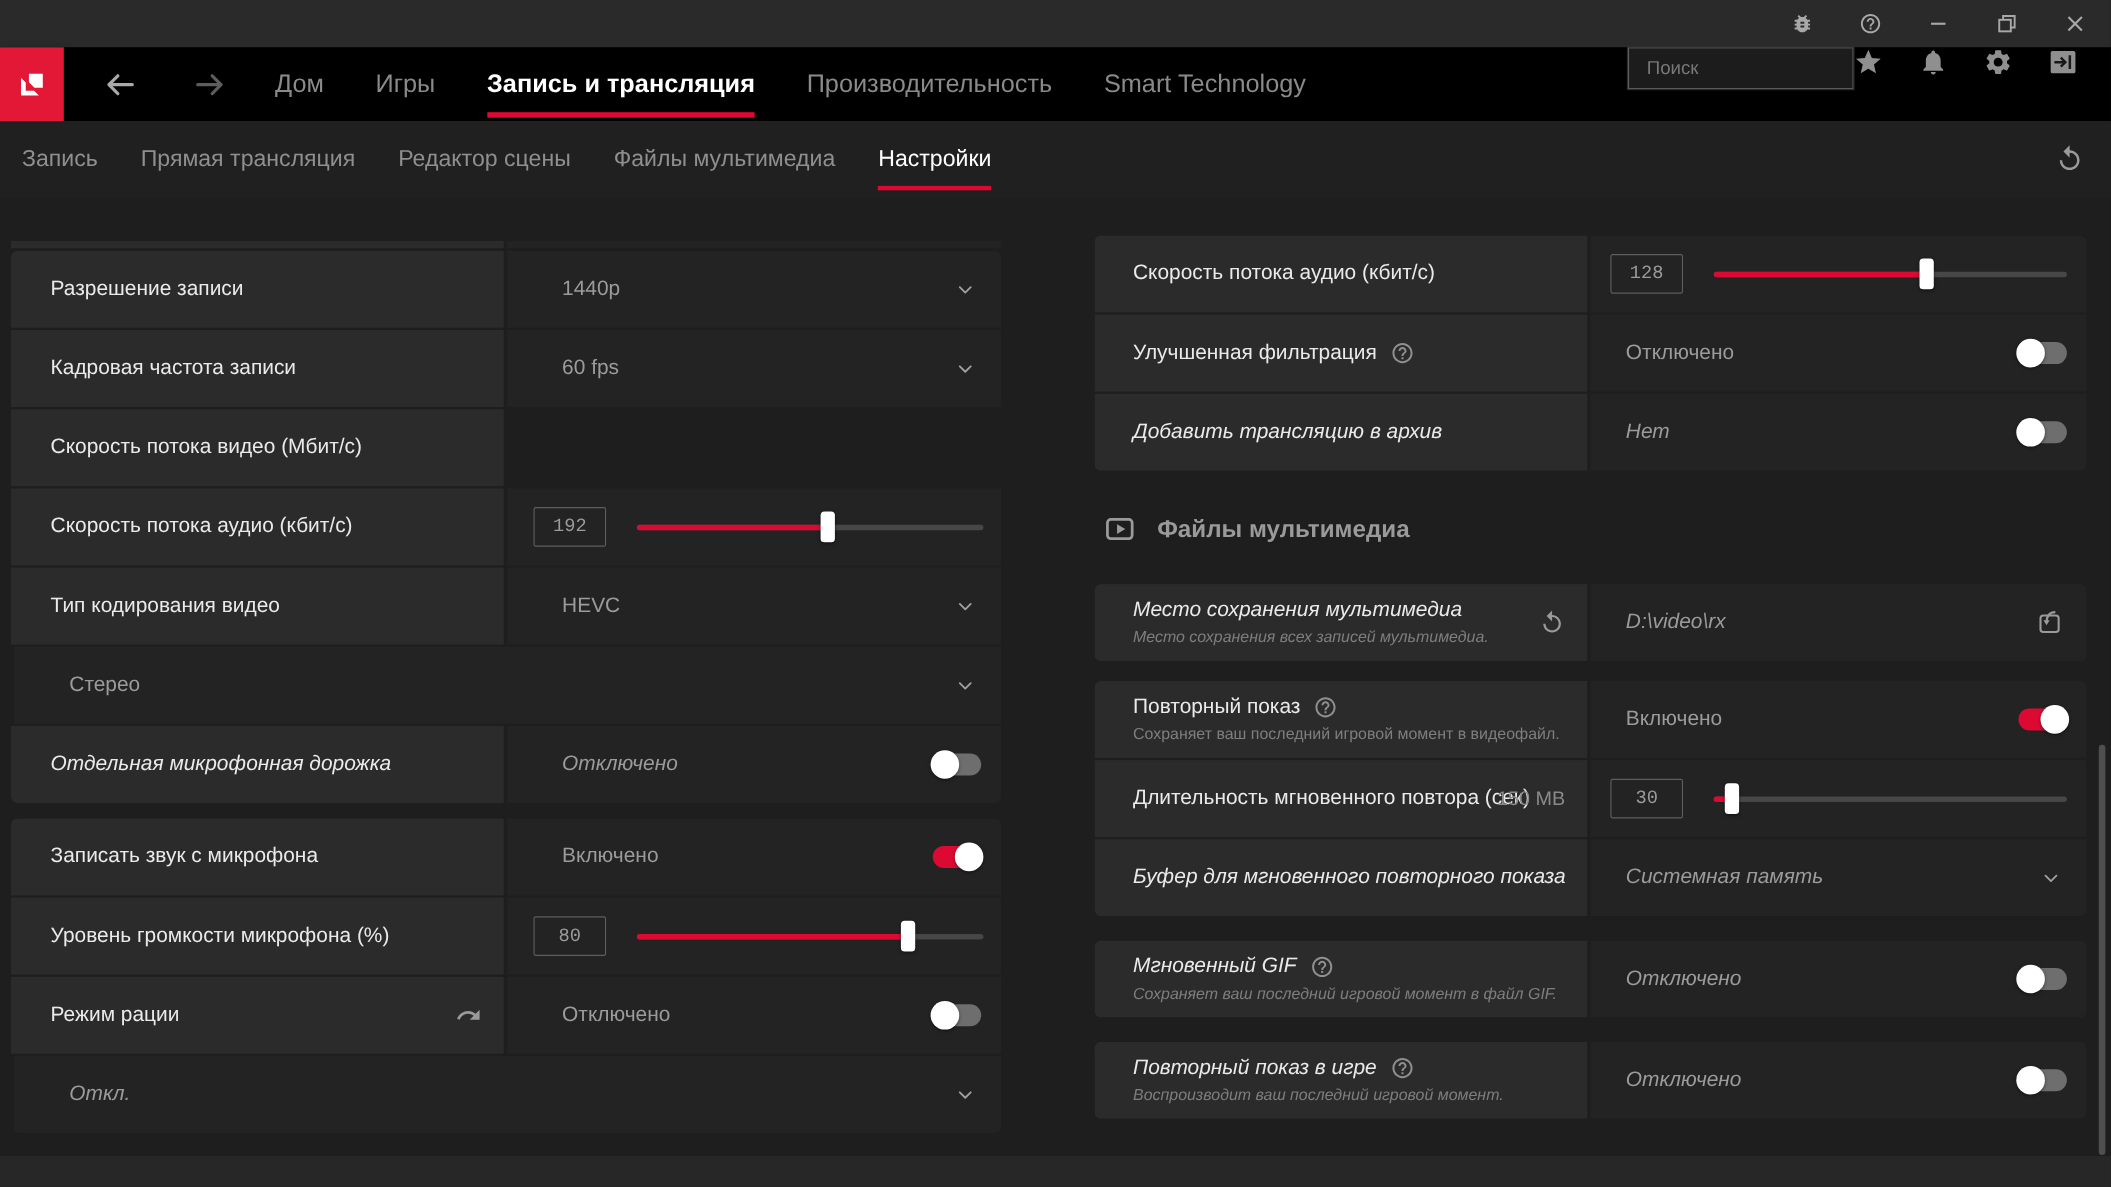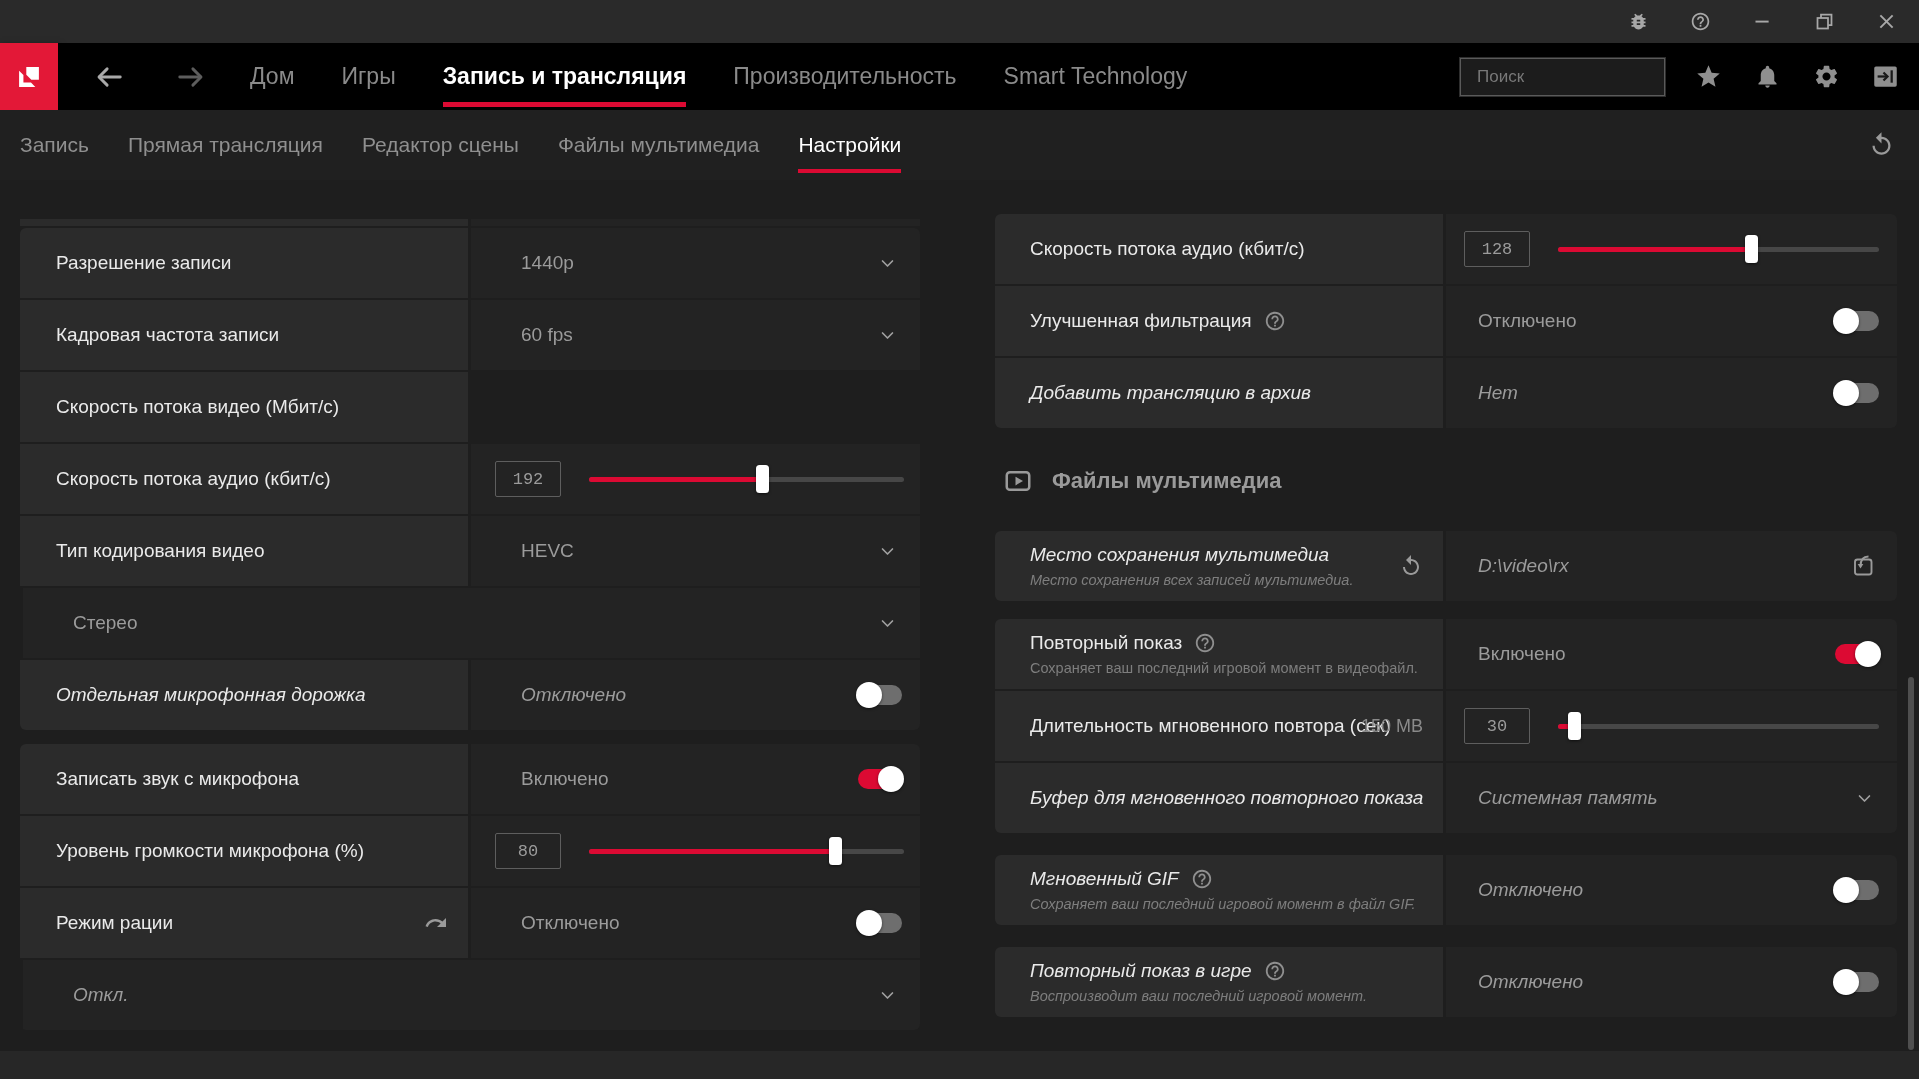--- a/index.html
+++ b/index.html
@@ -18,40 +18,40 @@
   #navbar{position:absolute;left:0;top:43px;width:100%;height:67px;background:#000000;display:flex;align-items:stretch;}
   #logo{width:58px;height:67px;background:#e31837;display:flex;align-items:center;justify-content:center;box-shadow:2px 2px 6px rgba(0,0,0,.5);}
   #logo svg{width:36px;height:36px;}
   .navarrow{width:30px;height:30px;align-self:center;}
   #back-arrow{margin-left:36px;color:#a9a9a9;}
   #fwd-arrow{margin-left:52px;color:#5d5d5d;}
   #navtabs{display:flex;align-items:stretch;gap:47px;margin-left:44px;}
   .navtab{position:relative;display:flex;align-items:center;font-size:23px;color:#8a8a8a;cursor:pointer;white-space:nowrap;}
   .navtab.active{color:#ffffff;font-weight:700;}
   .navtab.active::after{content:"";position:absolute;left:0;right:0;bottom:3px;height:5px;background:var(--accent);}
-  #nav-right{position:absolute;right:0;top:43px;height:67px;display:flex;align-items:center;gap:30px;padding-right:20px;}
+  #nav-right{position:absolute;right:0;top:43px;height:67px;display:flex;align-items:flex-start;padding-right:30px;}
   #searchbox{width:205px;height:38px;border:1px solid #5a5a5a;outline:1px solid #2e2e2e;background:#1c1c1c;
              display:flex;align-items:center;box-sizing:border-box;padding:0 10px 0 14px;}
   #searchbox input{flex:1;background:transparent;border:none;outline:none;color:#bbb;font-size:17px;font-family:inherit;}
   #searchbox input::placeholder{color:#787878;}
   #searchbox .ico{width:22px;height:22px;}
   .navicon{width:27px;height:27px;cursor:pointer;}
 
   
   #subnav{position:absolute;left:0;top:110px;width:100%;height:70px;background:#202020;display:flex;align-items:stretch;gap:39px;padding-left:20px;}
   .subtab{position:relative;display:flex;align-items:center;font-size:21px;color:#8f8f8f;cursor:pointer;white-space:nowrap;}
   .subtab.active{color:#ffffff;font-weight:400;}
   .subtab.active::after{content:"";position:absolute;left:0;right:0;bottom:7px;height:4px;background:var(--accent);}
   #subnav-reset{position:absolute;right:24px;top:131px;width:27px;height:27px;color:#9a9a9a;cursor:pointer;}
 
   
   #content{position:absolute;left:0;top:180px;width:100%;height:899px;background:#1e1e1e;}
   #bottom-strip{position:absolute;left:0;top:1051px;width:100%;height:28px;background:#272727;}
   .col{position:absolute;}
-  #left-col{left:20px;top:39px;width:900px;}
+  #left-col{left:10px;top:39px;width:900px;}
   #right-col{left:995px;top:34px;width:902px;}
 
   .sliver{display:flex;height:7px;margin-bottom:2px;overflow:hidden;}
   .sliver .sl-a{width:448px;background:#2b2b2b;}
   .sliver .sl-b{flex:1;margin-left:3px;background:#232323;}
 
   .grp{border-radius:6px;overflow:hidden;}
   .row{display:flex;height:70px;margin-bottom:2px;}
   .grp .row:last-child{margin-bottom:0;font-style:italic;}
   .cell{box-sizing:border-box;display:flex;align-items:center;}

